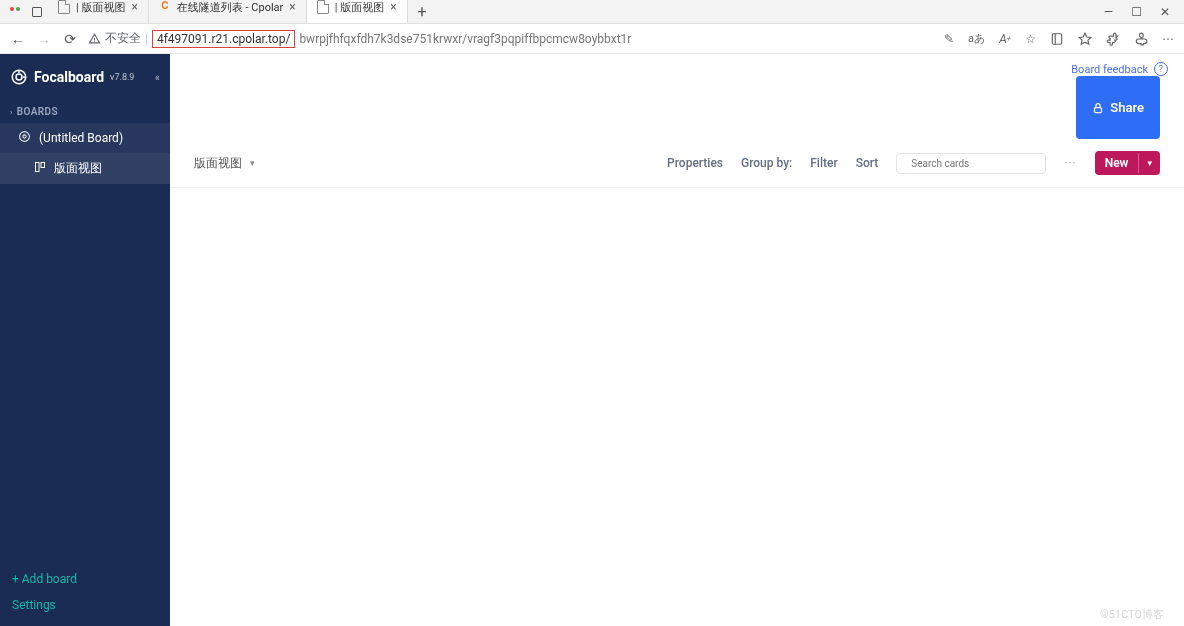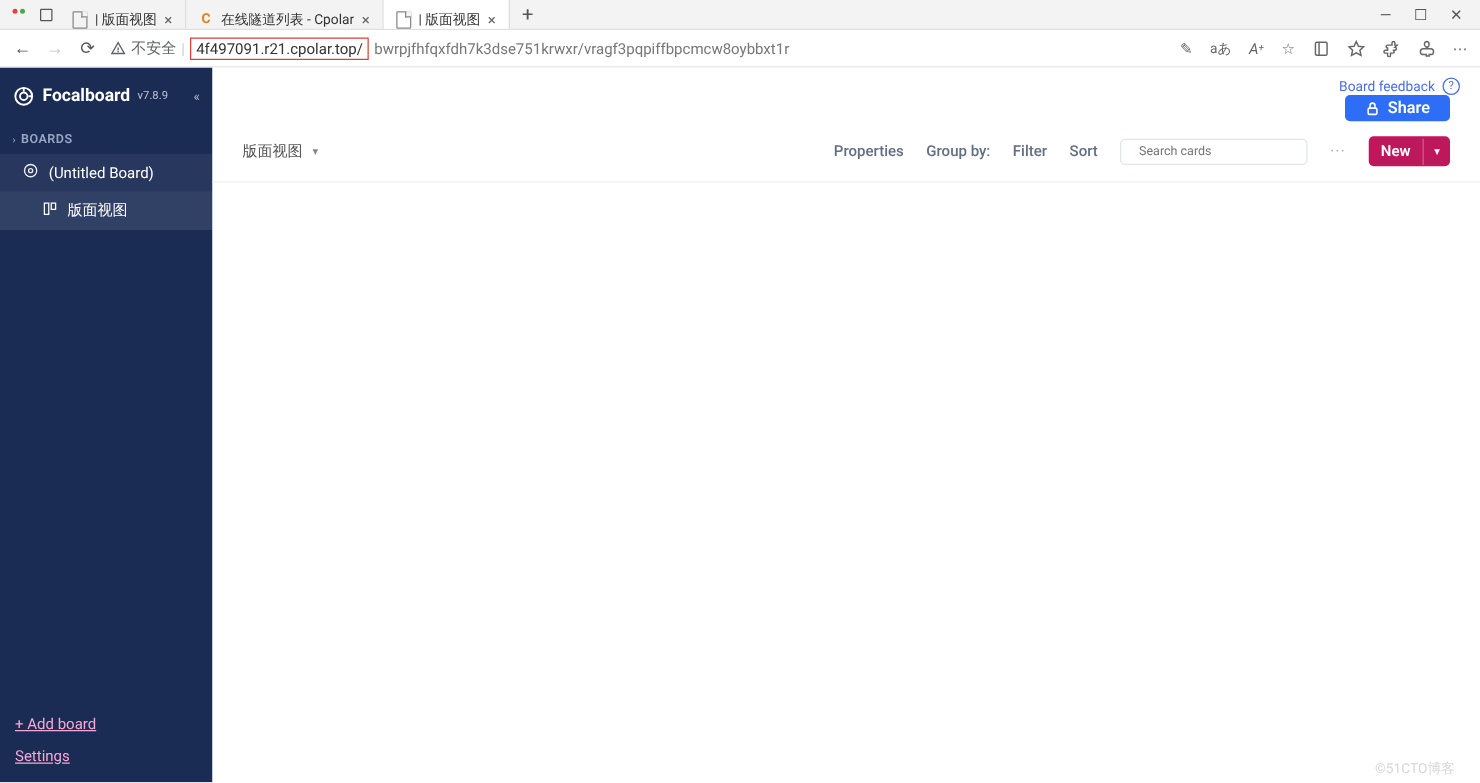--- a/index.html
+++ b/index.html
@@ -6,21 +6,21 @@
 body { width:1184px; height:626px; overflow:hidden; background:#fff; display:flex; flex-direction:column; }
 
 
 .tabstrip { height:24px; background:#f3f3f3; display:flex; align-items:center; padding:0 4px; border-bottom:1px solid #e0e0e0; font-size:11px; }
 .tabstrip .syswin { display:flex; align-items:center; gap:10px; padding:0 6px; }
 .tabstrip .syswin .dots { width:10px; height:10px; position:relative; }
 .tabstrip .syswin .dots::before,.tabstrip .syswin .dots::after {content:'';position:absolute;width:4px;height:4px;background:#999;border-radius:50%;}
 .tabstrip .syswin .dots::before{top:0;left:0;background:#d44;}
 .tabstrip .syswin .dots::after{top:0;left:6px;background:#4a4;}
 .tabstrip .syswin .sq{width:10px;height:10px;border:1px solid #555;border-radius:1px;}
-.tab { height:100%; display:flex; align-items:flex-end; gap:6px; padding:0 10px; max-width:170px; border-right:1px solid #ddd; cursor:pointer; }
+.tab { height:100%; display:flex; align-items:flex-start; gap:6px; padding:0 10px; max-width:170px; border-right:1px solid #ddd; cursor:pointer; }
 .tab.active { background:#fff; }
 .tab .favico { width:12px; height:14px; position:relative; }
 .tab .favico.doc { border:1px solid #888; border-radius:1px; }
 .tab .favico.doc::after{content:'';position:absolute;top:-1px;right:-1px;width:4px;height:4px;background:#f3f3f3;border-left:1px solid #888;border-bottom:1px solid #888;}
 .tab .favico.c { color:#e67e22; font-weight:bold; font-size:11px; line-height:12px; text-align:center;}
 .tab .title { flex:1; white-space:nowrap; overflow:hidden; text-overflow:ellipsis; color:#333; }
 .tab .x { color:#666; font-size:12px; }
 .newtab { padding:0 10px; color:#555; font-size:16px; line-height:1; cursor:pointer; }
 .winbtns { margin-left:auto; display:flex; gap:18px; padding:0 10px; color:#555; }
 .winbtns span{cursor:pointer;font-size:12px;}
@@ -43,29 +43,29 @@
 .logo svg { flex:none; }
 .logo .name { font-weight:700; font-size:14px; }
 .logo .ver { font-size:9px; opacity:.7; }
 .logo .coll { margin-left:auto; opacity:.6; font-size:11px; cursor:pointer;}
 .findbox { margin:0 10px 10px; background:rgba(255,255,255,.08); border-radius:4px; padding:5px 8px; display:flex; align-items:center; gap:6px; color:#9aa6c2;}
 .findbox input{background:none;border:none;outline:none;color:#9aa6c2;font-size:11px;flex:1;}
 .sechead { padding:6px 10px; font-size:10px; letter-spacing:.4px; color:#9aa6c2; font-weight:600; display:flex; align-items:center; gap:4px;}
 .bitem { padding:7px 10px 7px 18px; display:flex; align-items:center; gap:8px; cursor:pointer; background:rgba(255,255,255,.06);}
 .bitem .ico{opacity:.9;}
 .subitem { padding:7px 10px 7px 34px; display:flex; align-items:center; gap:8px; cursor:pointer; background:rgba(255,255,255,.10);}
-.sbfoot { margin-top:auto; padding:10px 12px 14px; display:flex; flex-direction:column; gap:12px; color:#f9a8d4;text-decoration:underline;}
+.sbfoot { margin-top:auto; padding:10px 12px 14px; display:flex; flex-direction:column; gap:12px; color:#14b8a6;}
 .sbfoot div{cursor:pointer;font-size:12px;}
 
 .main { flex:1; display:flex; flex-direction:column; background:#fff; position:relative;}
 .feedback { position:absolute; top:8px; right:16px; font-size:11px; color:#4a6ee0; display:flex; align-items:center; gap:6px; cursor:pointer;}
 .feedback .q{width:14px;height:14px;border:1px solid #4a6ee0;border-radius:50%;display:flex;align-items:center;justify-content:center;font-size:9px;}
 .titlebar { padding:22px 24px 6px; display:flex; align-items:center; }
 .titlebar h1 { font-size:21px; font-weight:700; color:#adb3c0; }
-.sharebtn { margin-left:auto; background:#2e6ef6; color:#fff; border:none; border-radius:4px; padding:3px 16px; font-size:13px; font-weight:600; display:flex; align-items:center; gap:6px; cursor:pointer;}
+.sharebtn { margin-left:auto; background:#2e6ef6; color:#fff; border:none; border-radius:4px; padding:24px 16px; font-size:13px; font-weight:600; display:flex; align-items:center; gap:6px; cursor:pointer;}
 .toolbar { padding:6px 24px 12px; border-bottom:1px solid #eef0f4; display:flex; align-items:center; gap:18px; font-size:12px; color:#555;}
 .viewsel { display:flex; align-items:center; gap:8px; cursor:pointer; }
 .viewsel .dd{color:#888;font-size:9px;}
 .spacer{flex:1;}
 .tbtn{cursor:pointer;color:#616e84;font-weight:500;}
 .searchcards{border:1px solid #e1e4ea;border-radius:4px;padding:4px 8px;display:flex;align-items:center;gap:6px;width:150px;}
 .searchcards input{border:none;outline:none;font-size:10px;flex:1;color:#888;}
 .more{color:#aaa;letter-spacing:1px;cursor:pointer;}
 .newbtn{display:flex;align-items:center;background:#be185d;color:#fff;border-radius:4px;overflow:hidden;cursor:pointer;}
 .newbtn .lbl{padding:5px 10px;font-size:12px;font-weight:600;}

